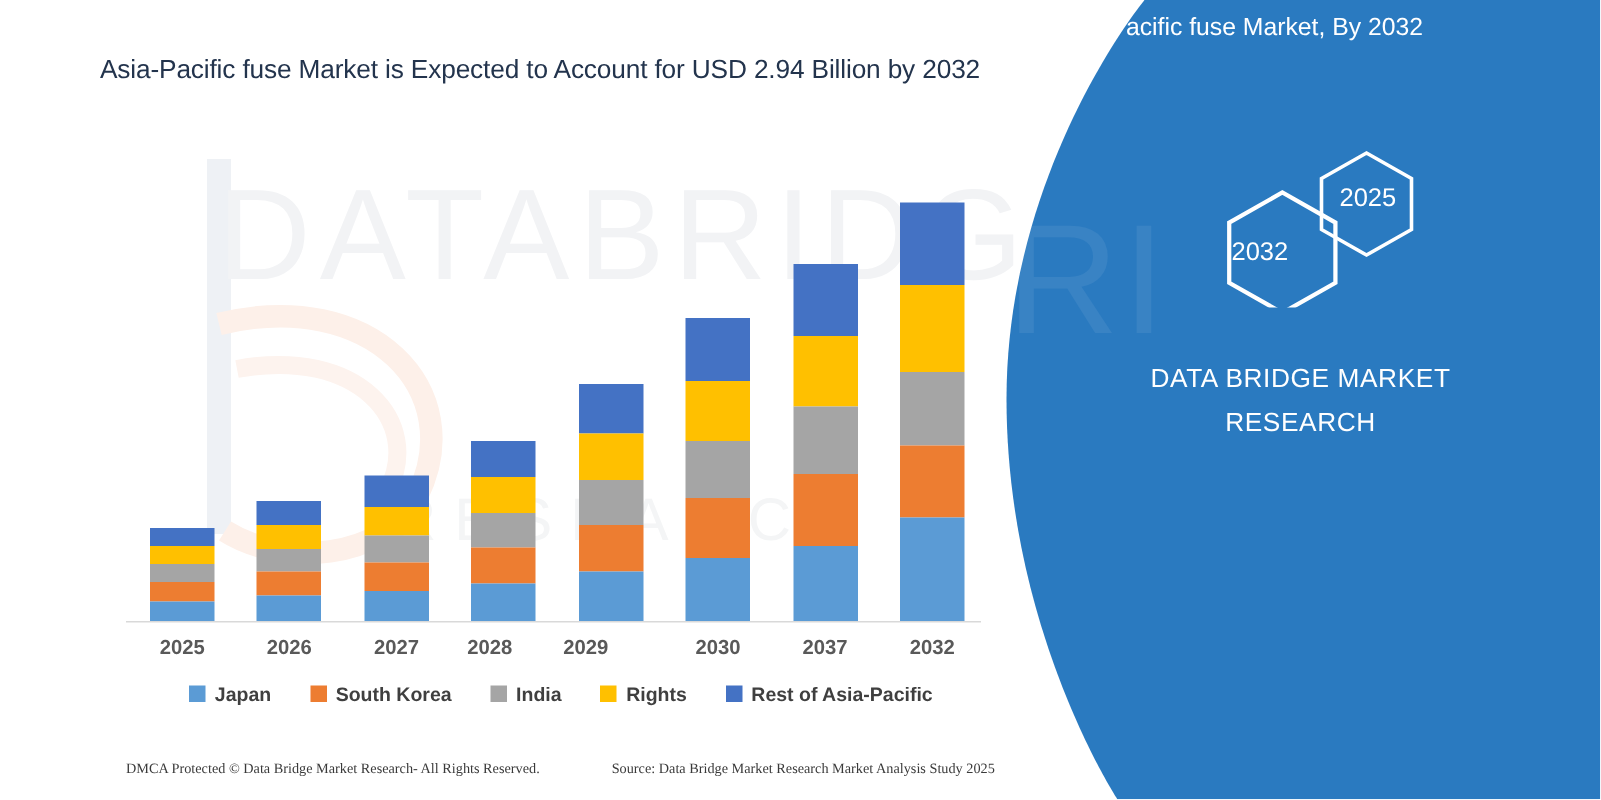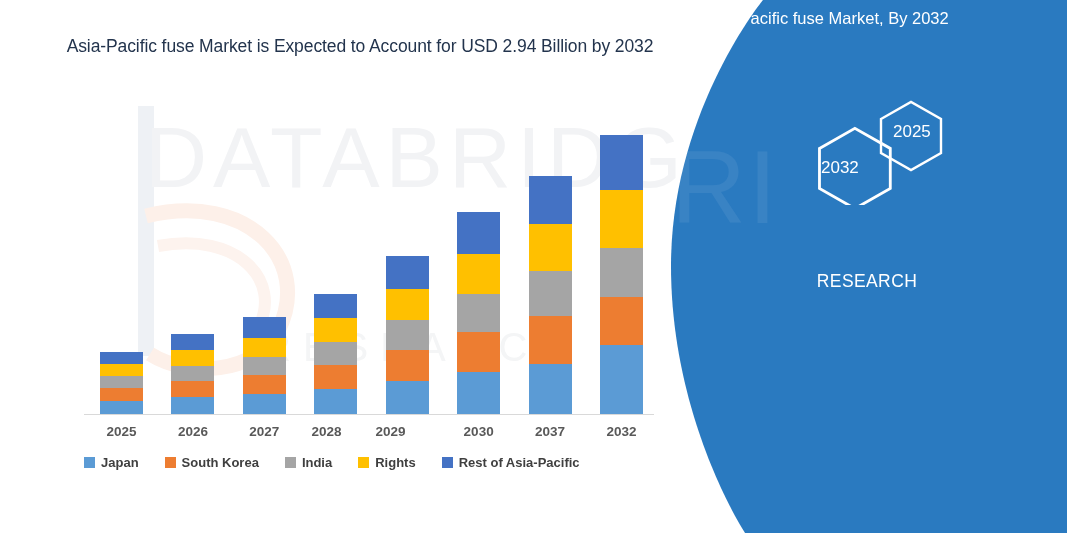--- a/index.html
+++ b/index.html
@@ -111,20 +111,21 @@
     font-family: "Liberation Sans", sans-serif;
   }
 
   
   .legend {
     position: absolute;
     left: 84px;
     top: 455px;
     width: 580px;
     display: flex;
+    justify-content: center;
     align-items: center;
     gap: 26px;
   }
   .legend-item {
     display: flex;
     align-items: center;
     gap: 6px;
   }
   .legend-swatch {
     width: 11px;
@@ -325,20 +326,24 @@
         <div class="legend-item">
           <span class="legend-swatch" style="background: rgb(255, 192, 0);"></span>
           <span class="legend-label">Rights</span>
         </div>
         <div class="legend-item">
           <span class="legend-swatch" style="background: rgb(68, 114, 196);"></span>
           <span class="legend-label">Rest of Asia-Pacific</span>
         </div>
       </div>
 
+    <div class="footer">
+      <div class="footer-left">DMCA Protected © Data Bridge Market Research-  All Rights Reserved.</div>
+      <div class="footer-right">Source: Data Bridge Market Research  Market Analysis Study 2025</div>
+    </div>
   </div>
 
   <div class="right-panel">
     <svg width="400" height="533" viewBox="0 0 400 533">
       <path id="panel-shape" d="M96 0 L400 0 L400 533 L78 533 C 78 533, 4 420, 4 266 C 4 112, 96 0, 96 0 Z" fill="#2a7ac0"></path>
     </svg>
     <div class="panel-content">
       <div class="panel-wm">RI</div>
       <div class="panel-title">Asia-Pacific fuse Market, By 2032</div>
 
@@ -347,19 +352,19 @@
 
           <polygon points="36,30 66,13 96,30 96,64 66,81 36,64" fill="none" stroke="#ffffff" stroke-width="2.4" transform="translate(-20,18) scale(1.18)"></polygon>
 
           <polygon points="36,30 66,13 96,30 96,64 66,81 36,64" fill="none" stroke="#ffffff" stroke-width="2.4" transform="translate(48,-6) scale(1.0)"></polygon>
         </svg>
         <div class="hex-label" style="left:24px; top:63px;">2032</div>
         <div class="hex-label" style="left:96px; top:27px;">2025</div>
       </div>
 
       <div class="brand">
-        <br>
+        <span>DATA BRIDGE MARKET</span><br>
         <span>RESEARCH</span>
       </div>
     </div>
   </div>
 
 </div>
 
 </body></html>

